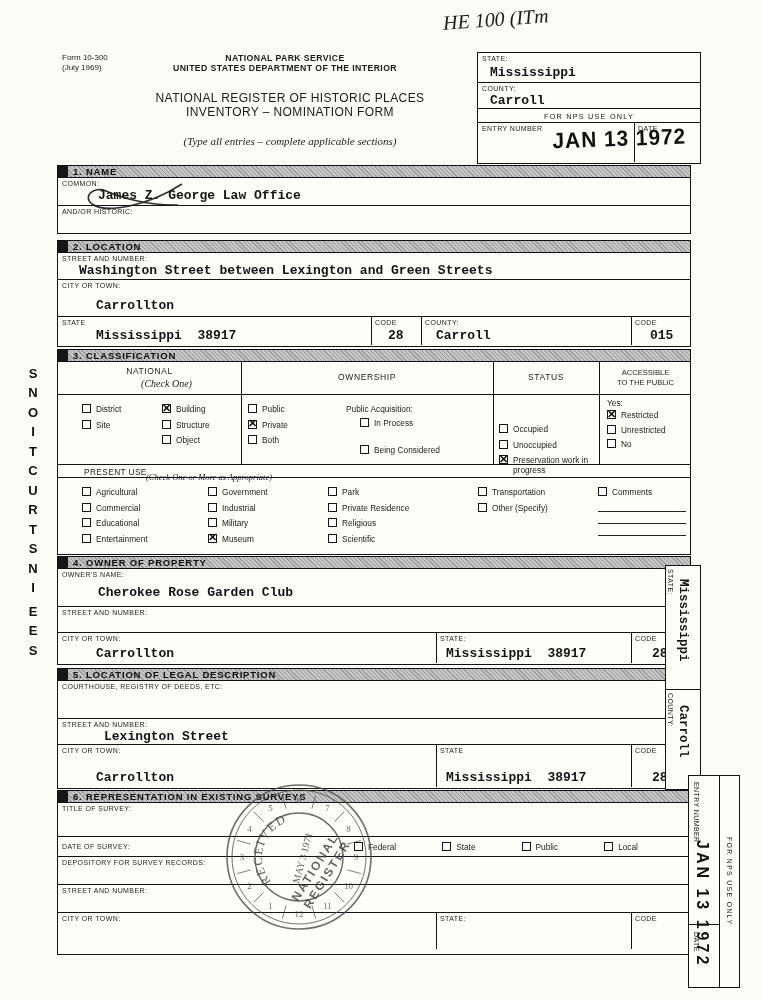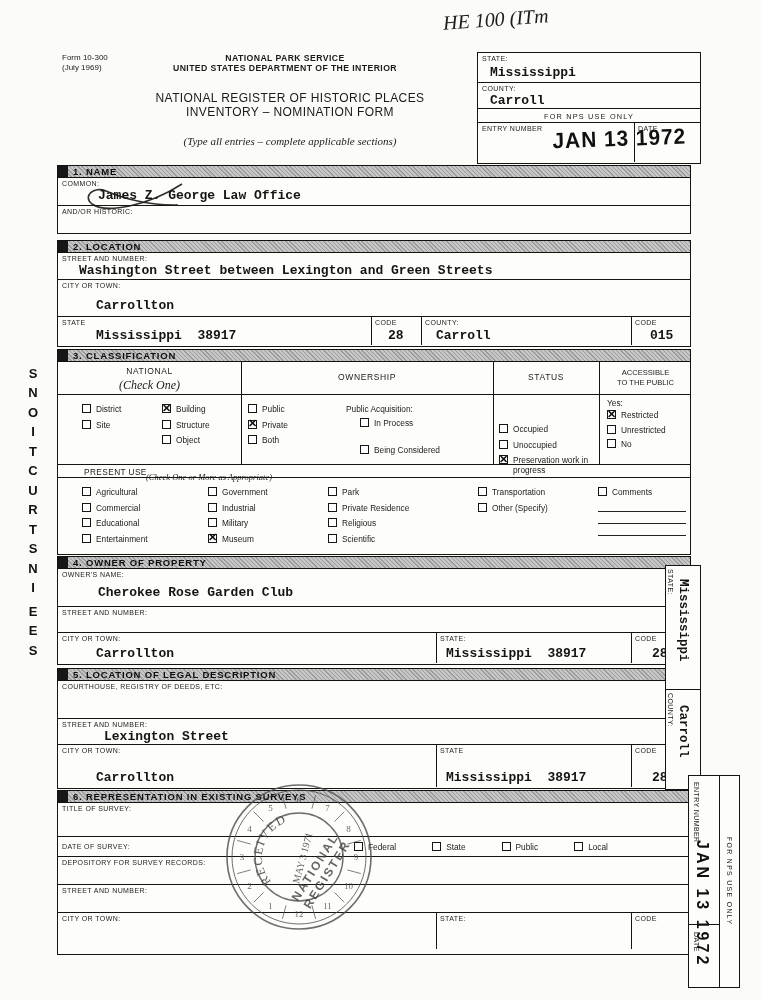--- a/index.html
+++ b/index.html
@@ -16,21 +16,21 @@
          font-weight:700; font-size:9.5px; letter-spacing:.8px; color:#0d0d0d; }
   .bar::before { content:""; width:10px; align-self:stretch; background:#161616; margin-right:5px; }
   .sec { position:absolute; left:0; width:100%; border:1.3px solid #141414; border-top:none; background:#fdfdfa; }
   .row { position:relative; border-bottom:1px solid #141414; }
   .row:last-child { border-bottom:none; }
   .vline { position:absolute; top:0; height:100%; border-left:1px solid #141414; width:0; }
   .cbi { display:flex; align-items:flex-start; gap:5px; font-size:8.3px; line-height:10px; white-space:nowrap; }
   .cb { width:9px; height:9px; border:1.3px solid #151515; background:#fff; flex:none; position:relative; }
   .cb.checked::before { content:"✕"; position:absolute; left:-1px; top:-2.5px; font-size:11px; font-weight:700; color:#111; }
   .col { position:absolute; display:flex; flex-direction:column; gap:5.5px; }
-  .rowlist { position:absolute; display:flex; flex-direction:row; gap:36px; }
+  .rowlist { position:absolute; display:flex; flex-direction:row; gap:46px; }
   .vtext { writing-mode:vertical-rl; }
   .hdr-c { text-align:center; }
   .ital-ser { font-family:"Liberation Serif", serif; font-style:italic; }
   .blankline { width:88px; height:12px; border-bottom:1px solid #222; }
   .wrapcap { white-space:normal; width:80px; }
   .stamp-date { font-weight:700; letter-spacing:1px; color:#101010; font-family:"Liberation Sans",sans-serif; }
   .margin-letters { display:flex; flex-direction:column-reverse; justify-content:space-between; align-items:center;
                     font-weight:700; font-size:13px; color:#111; }
 </style>
 </head>
@@ -133,21 +133,21 @@
       </div>
     </div>
 
     <div class="bar" style="top:184px;">3. CLASSIFICATION</div>
     <div class="sec" style="top:197px;height:193px;">
       <div class="row" style="height:33px;">
         <div class="vline" style="left:183px;"></div>
         <div class="vline" style="left:435px;"></div>
         <div class="vline" style="left:541px;"></div>
         <div class="abs hdr-c" style="left:0;width:183px;top:4px;font-size:8.5px;letter-spacing:.6px;">NATIONAL</div>
-        <div class="abs hdr-c ital-ser" style="left:0;width:183px;top:16px;font-size:12px;">(Check One)</div>
+        <div class="abs hdr-c ital-ser" style="left:17px;width:183px;top:16px;font-size:10px;">(Check One)</div>
         <div class="abs hdr-c" style="left:183px;width:252px;top:10px;font-size:8.5px;letter-spacing:.6px;">OWNERSHIP</div>
         <div class="abs hdr-c" style="left:435px;width:106px;top:10px;font-size:8.5px;letter-spacing:.6px;">STATUS</div>
         <div class="abs hdr-c" style="left:541px;width:93px;top:6px;font-size:7.6px;">ACCESSIBLE</div>
         <div class="abs hdr-c" style="left:541px;width:93px;top:16px;font-size:7.6px;">TO THE PUBLIC</div>
       </div>
       <div class="row" style="height:70px;">
         <div class="vline" style="left:183px;"></div>
         <div class="vline" style="left:435px;"></div>
         <div class="vline" style="left:541px;"></div>
         <div class="col" style="left:24px;top:9px;">

